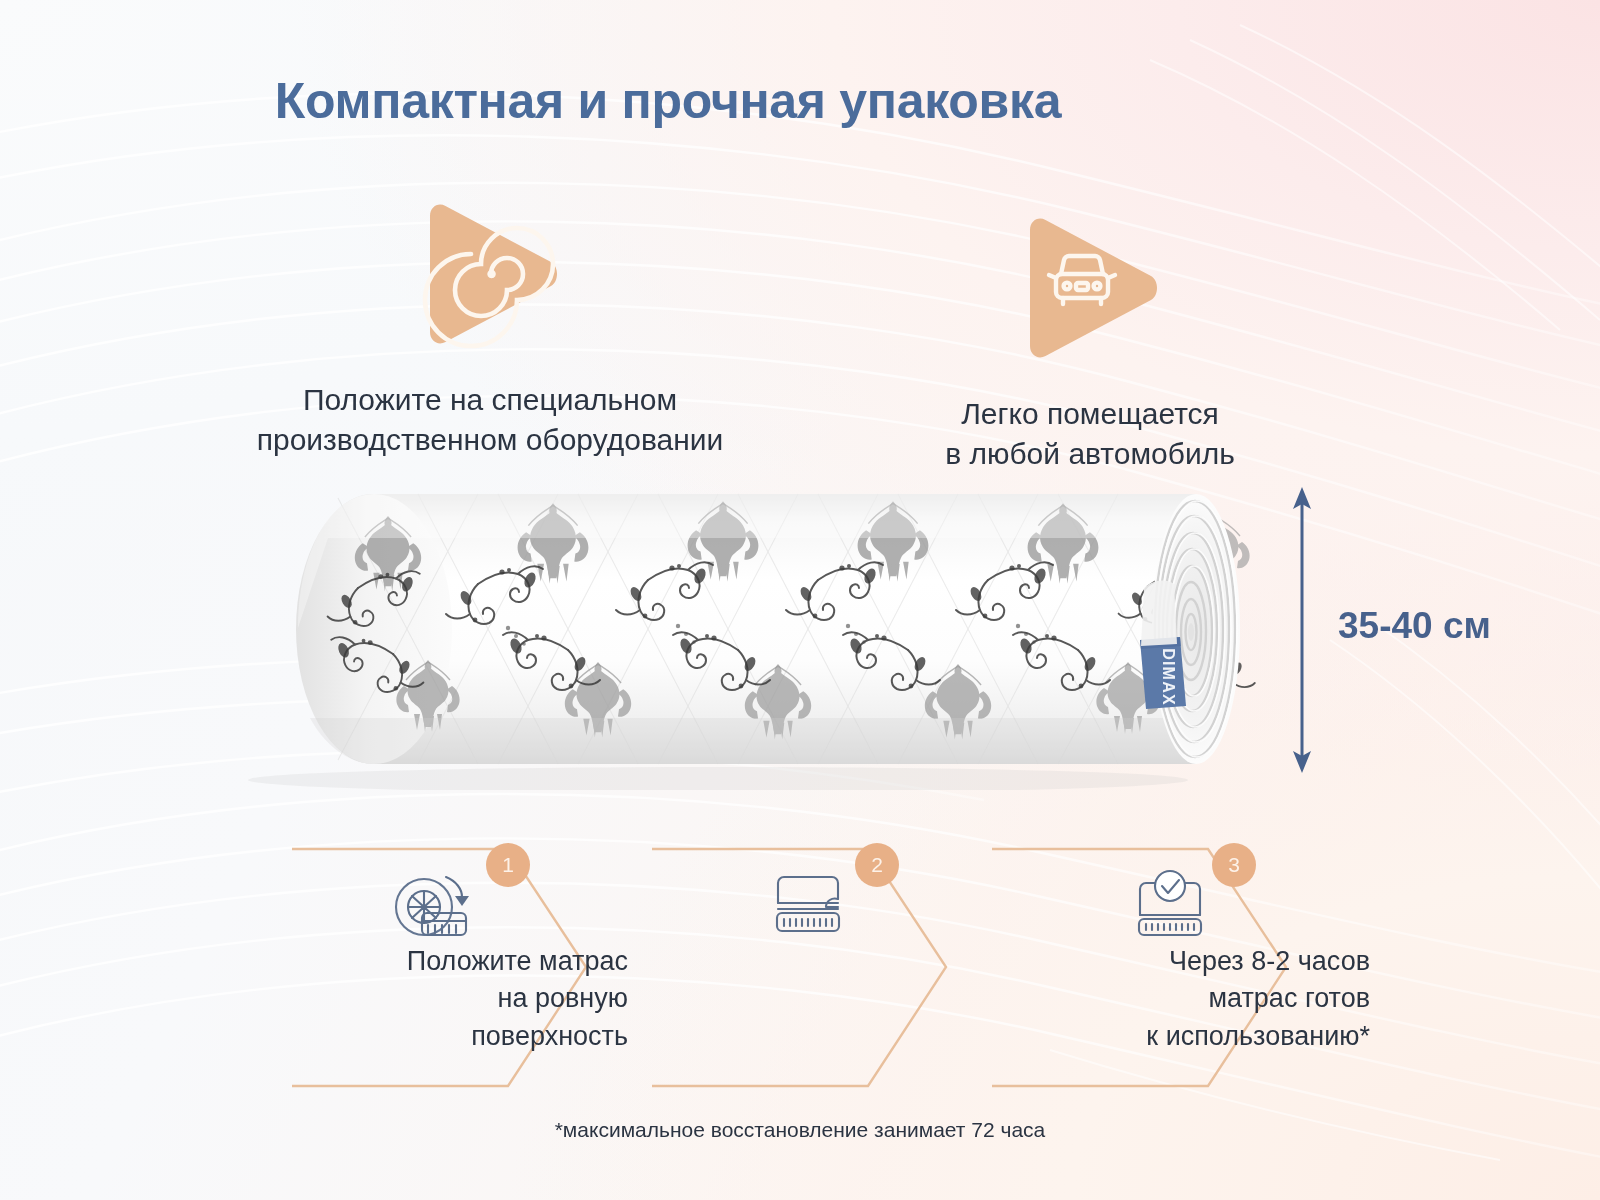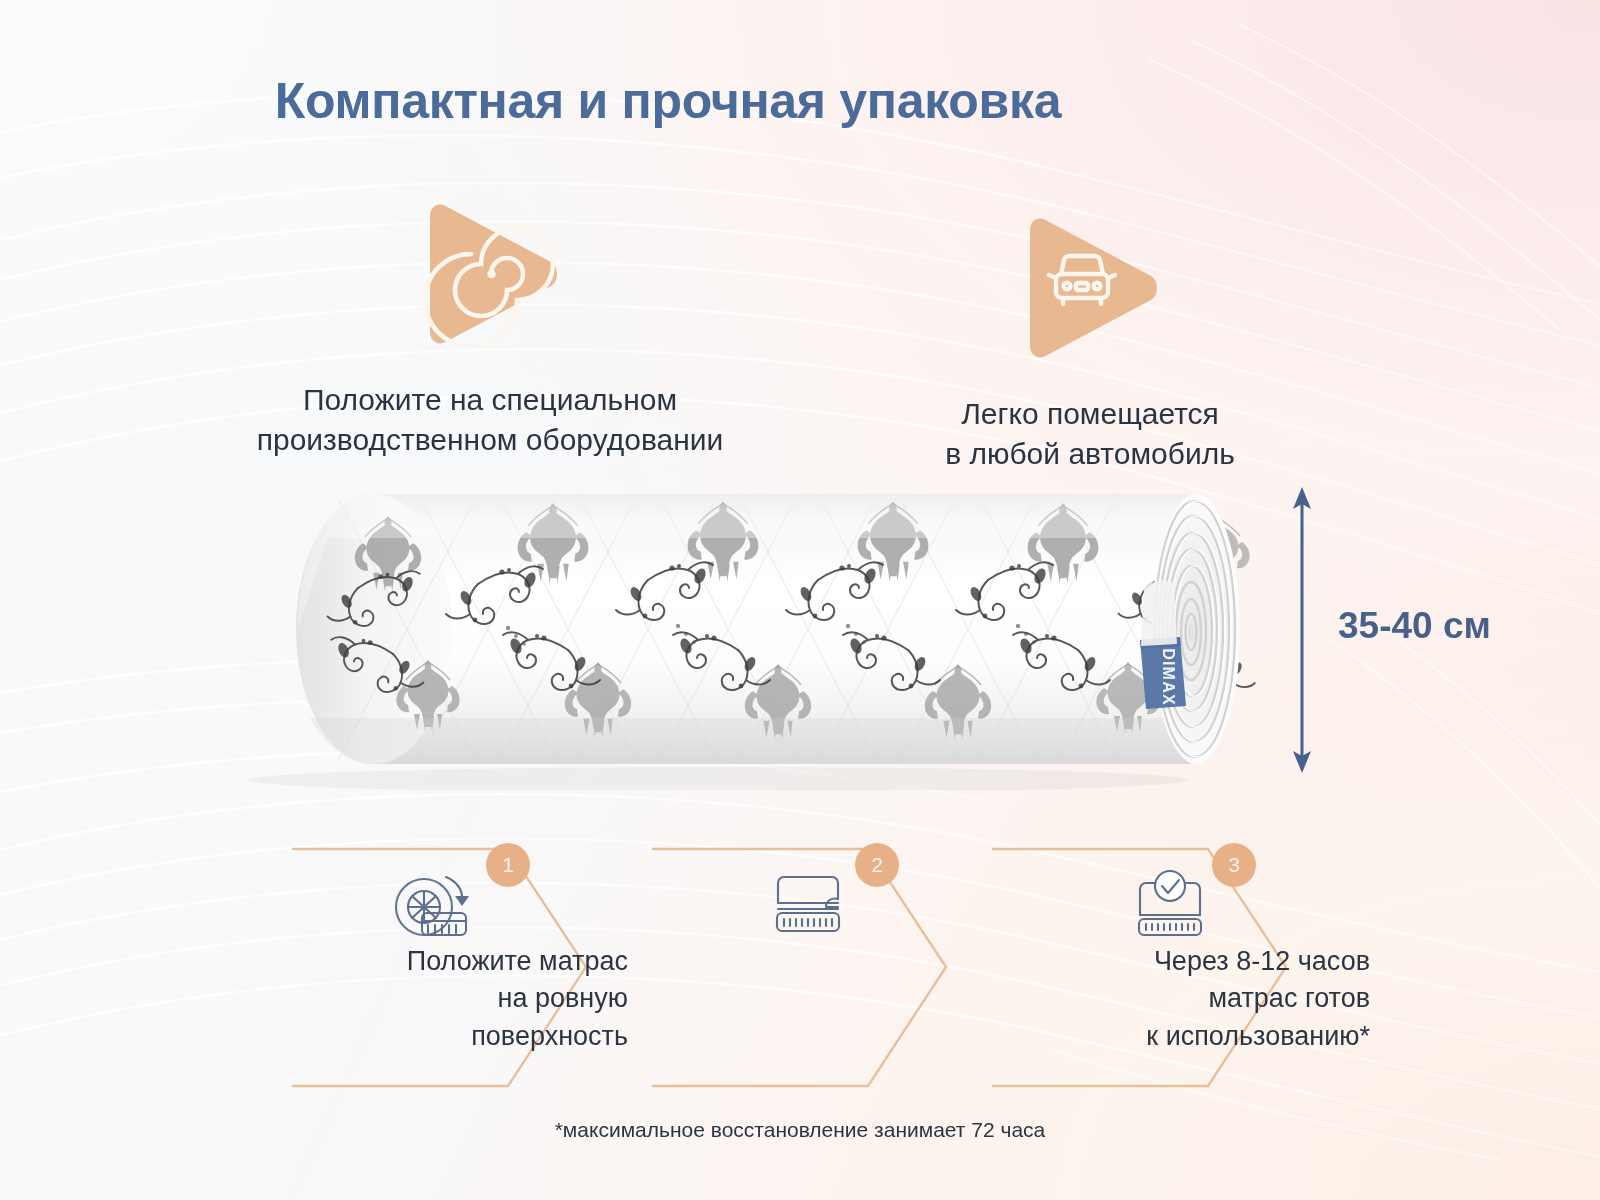--- a/index.html
+++ b/index.html
@@ -427,21 +427,21 @@
           <g fill="none" stroke="#5c6f8c" stroke-width="2.1" stroke-linecap="round" stroke-linejoin="round">
             <path d="M10,46 L10,20 a6,6 0 0,1 6,-6 L64,14 a6,6 0 0,1 6,6 L70,46"></path>
             <path d="M10,46 L70,46"></path>
             <rect x="9" y="50" width="62" height="16" rx="5"></rect>
             <path d="M16,55 L16,61 M22,55 L22,61 M28,55 L28,61 M34,55 L34,61 M40,55 L40,61 M46,55 L46,61 M52,55 L52,61 M58,55 L58,61 M64,55 L64,61"></path>
             <circle cx="40" cy="17" r="15" fill="#ffffff"></circle>
             <path d="M32,17 L38,24 L49,11"></path>
           </g>
         </svg>
       </div>
-      <div class="step-text">Через 8-12 часов
+      <div class="step-text">Через 8-2 часов
 матрас готов
 к использованию*</div>
     </div>
   </div>
 
   <div class="footnote">*максимальное восстановление занимает 72 часа</div>
 
 </div>
 
 </body></html>

